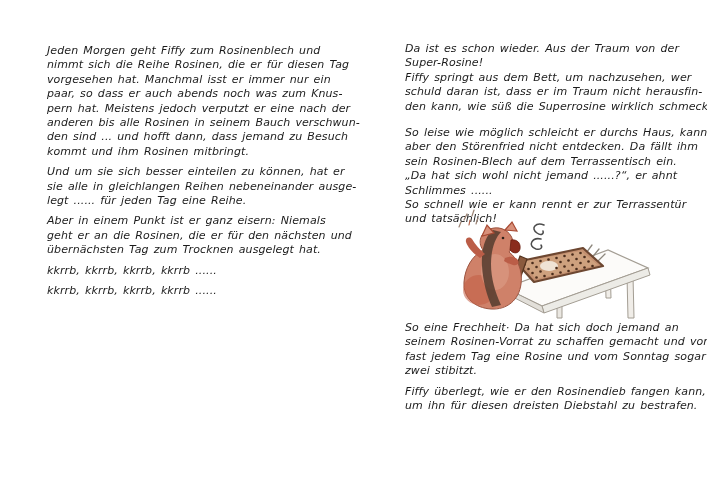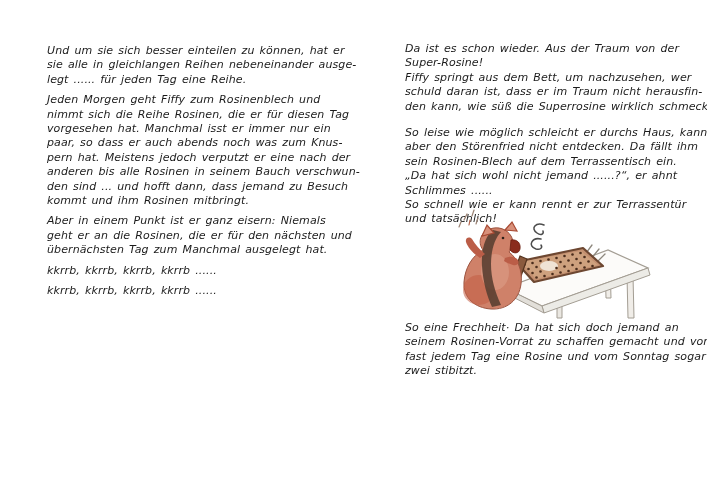--- a/index.html
+++ b/index.html
@@ -31,34 +31,34 @@
     position: absolute;
     left: 437px; top: 206px;
     width: 218px; height: 114px;
     pointer-events: none;
   }
 </style>
 </head>
 <body>
 
 <div id="left-col" class="text-col">
-  <p>Und um sie sich besser einteilen zu können, hat er
-sie alle in gleichlangen Reihen nebeneinander ausge-
-legt ...... für jeden Tag eine Reihe.</p>
   <p>Jeden Morgen geht Fiffy zum Rosinenblech und
 nimmt sich die Reihe Rosinen, die er für diesen Tag
 vorgesehen hat. Manchmal isst er immer nur ein
 paar, so dass er auch abends noch was zum Knus-
 pern hat. Meistens jedoch verputzt er eine nach der
 anderen bis alle Rosinen in seinem Bauch verschwun-
 den sind ... und hofft dann, dass jemand zu Besuch
 kommt und ihm Rosinen mitbringt.</p>
+  <p>Und um sie sich besser einteilen zu können, hat er
+sie alle in gleichlangen Reihen nebeneinander ausge-
+legt ...... für jeden Tag eine Reihe.</p>
   <p>Aber in einem Punkt ist er ganz eisern: Niemals
 geht er an die Rosinen, die er für den nächsten und
-übernächsten Tag zum Manchmal ausgelegt hat.</p>
+übernächsten Tag zum Trocknen ausgelegt hat.</p>
   <p>kkrrb, kkrrb, kkrrb, kkrrb ......</p>
   <p>kkrrb, kkrrb, kkrrb, kkrrb ......</p>
 </div>
 
 <div id="right-col-top" class="text-col">
   <p>Da ist es schon wieder. Aus der Traum von der
 Super-Rosine!
 Fiffy springt aus dem Bett, um nachzusehen, wer
 schuld daran ist, dass er im Traum nicht herausfin-
 den kann, wie süß die Superrosine wirklich schmeckt.</p>
@@ -155,13 +155,15 @@
     <path d="M107,19 C99,16 93,22 100,27 C104,30 107,28 106,25"></path>
     <path d="M104,33 C95,31 90,40 99,43 C103,44 106,42 104,39"></path>
   </g>
 </svg>
 
 <div id="right-col-bottom" class="text-col">
   <p>So eine Frechheit· Da hat sich doch jemand an
 seinem Rosinen-Vorrat zu schaffen gemacht und von
 fast jedem Tag eine Rosine und vom Sonntag sogar
 zwei stibitzt.</p>
+  <p>Fiffy überlegt, wie er den Rosinendieb fangen kann,
+um ihn für diesen dreisten Diebstahl zu bestrafen.</p>
 </div>
 
 </body></html>

